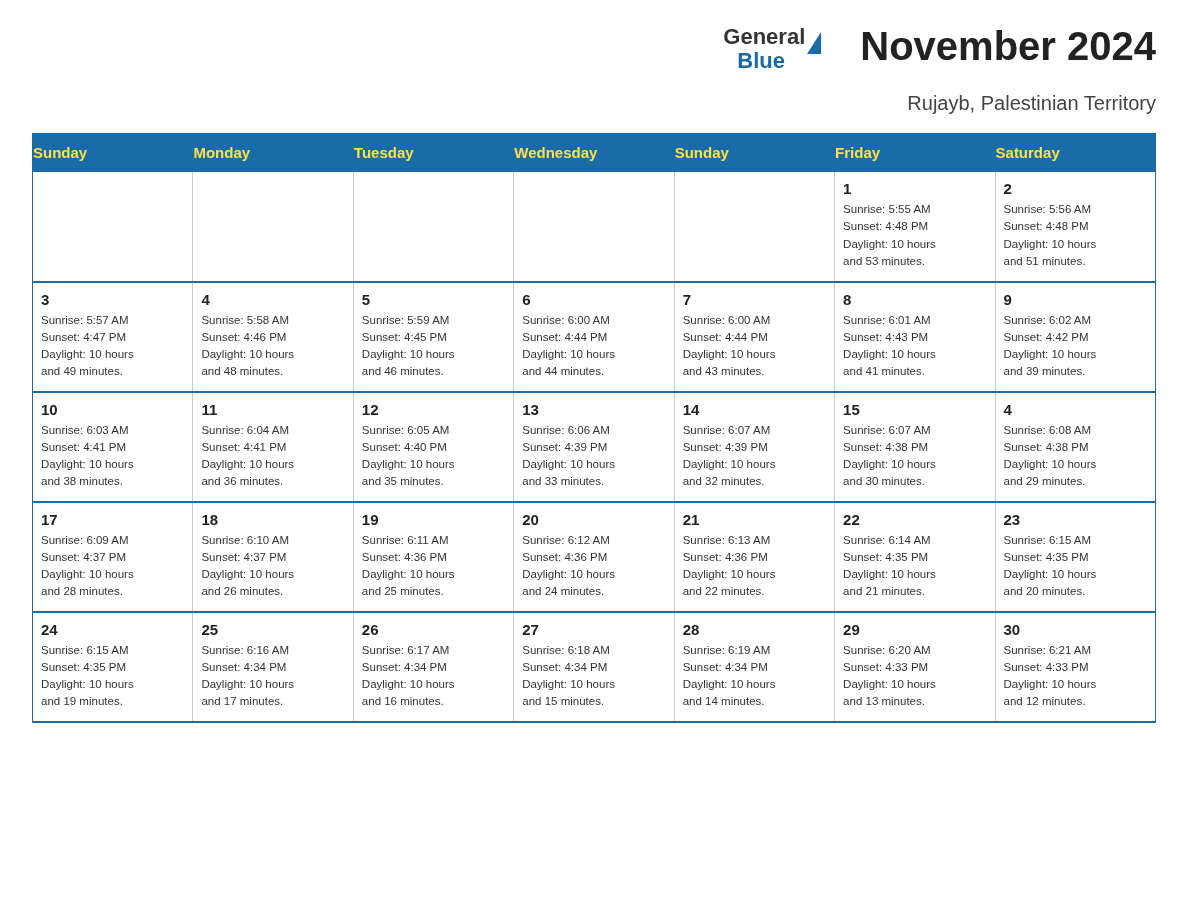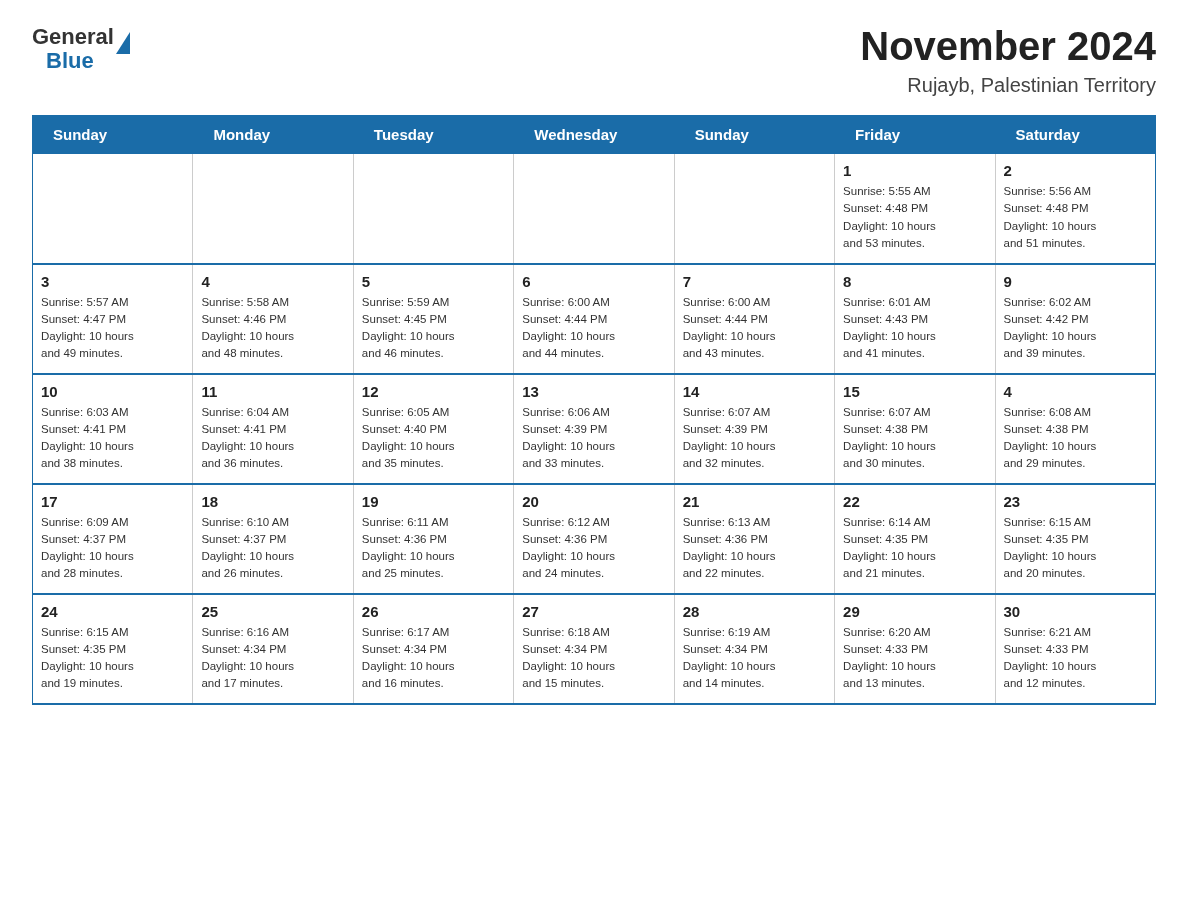--- a/index.html
+++ b/index.html
@@ -4,21 +4,21 @@
   <style>
     * { box-sizing: border-box; margin: 0; padding: 0; }
     body {
       font-family: Arial, sans-serif;
       background: #fff;
       padding: 24px 32px;
       color: #222;
     }
     .header-area {
       display: flex;
-      justify-content: space-between;
+      justify-content: flex-end;
       align-items: flex-start;
       margin-bottom: 18px;
     }
     .logo-text-general {
       font-size: 22px;
       font-weight: bold;
       color: #333;
     }
     .logo-triangle {
       width: 0;
@@ -52,33 +52,33 @@
       font-size: 40px;
       font-weight: bold;
       color: #222;
       line-height: 1.1;
       margin-left: 39px;
     }
     .title-area h2 {
       font-size: 20px;
       font-weight: normal;
       color: #444;
-      margin-top: 6px;
+      margin-top: 24px;
     }
     .calendar {
       width: 100%;
       border-collapse: collapse;
       table-layout: fixed;
     }
     .calendar thead tr th {
       background: #1a6ca8;
-      color: #ffffff;
+      color: #fde047;
       font-size: 15px;
       font-weight: bold;
-      padding: 10px 20px;
+      padding: 10px 0;
       text-align: left;
       border: 1px solid #1a6ca8;
     }
     .calendar tbody tr {
       border-bottom: 2px solid #1a6ca8;
     }
     .calendar tbody tr td {
       vertical-align: top;
       padding: 8px 8px 10px 8px;
       border-left: 1px solid #ccc;

